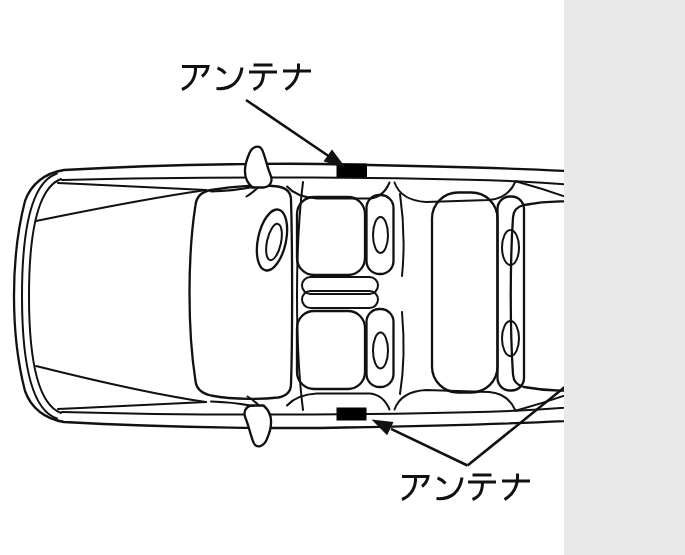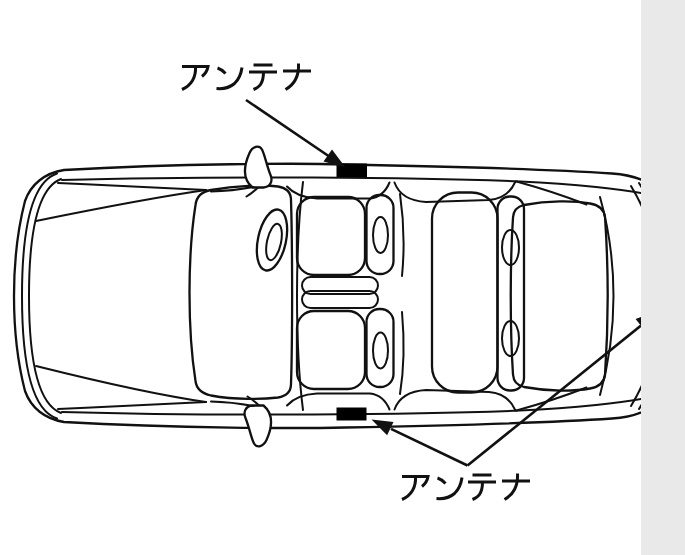--- a/index.html
+++ b/index.html
@@ -1,18 +1,18 @@
 <!DOCTYPE html>
 <html style="--bg: #ffffff; --line: #111111; --marker: #000000;"><head>
 <meta charset="utf-8">
 <style>
   :root { --bg:#ffffff; --line:#111111; --marker:#000000; }
   html,body { margin:0; padding:0; background:#e9e9e9; }
   .stage {
-    position:relative; width:641px; height:555px;
+    position:relative; width:564px; height:555px;
     background:var(--bg); overflow:hidden;
     font-family:"Liberation Sans", sans-serif;
   }
   .stage svg { position:absolute; left:0; top:0; }
   .car-line { stroke:var(--line); fill:none; stroke-width:2.3;
               stroke-linecap:round; stroke-linejoin:round; }
   .thin    { stroke-width:2; }
   .white-fill { fill:var(--bg); }
   .marker  { fill:var(--marker); stroke:none; }
   .arrow-line { stroke:var(--line); stroke-width:2.6; fill:none; stroke-linecap:butt; }

